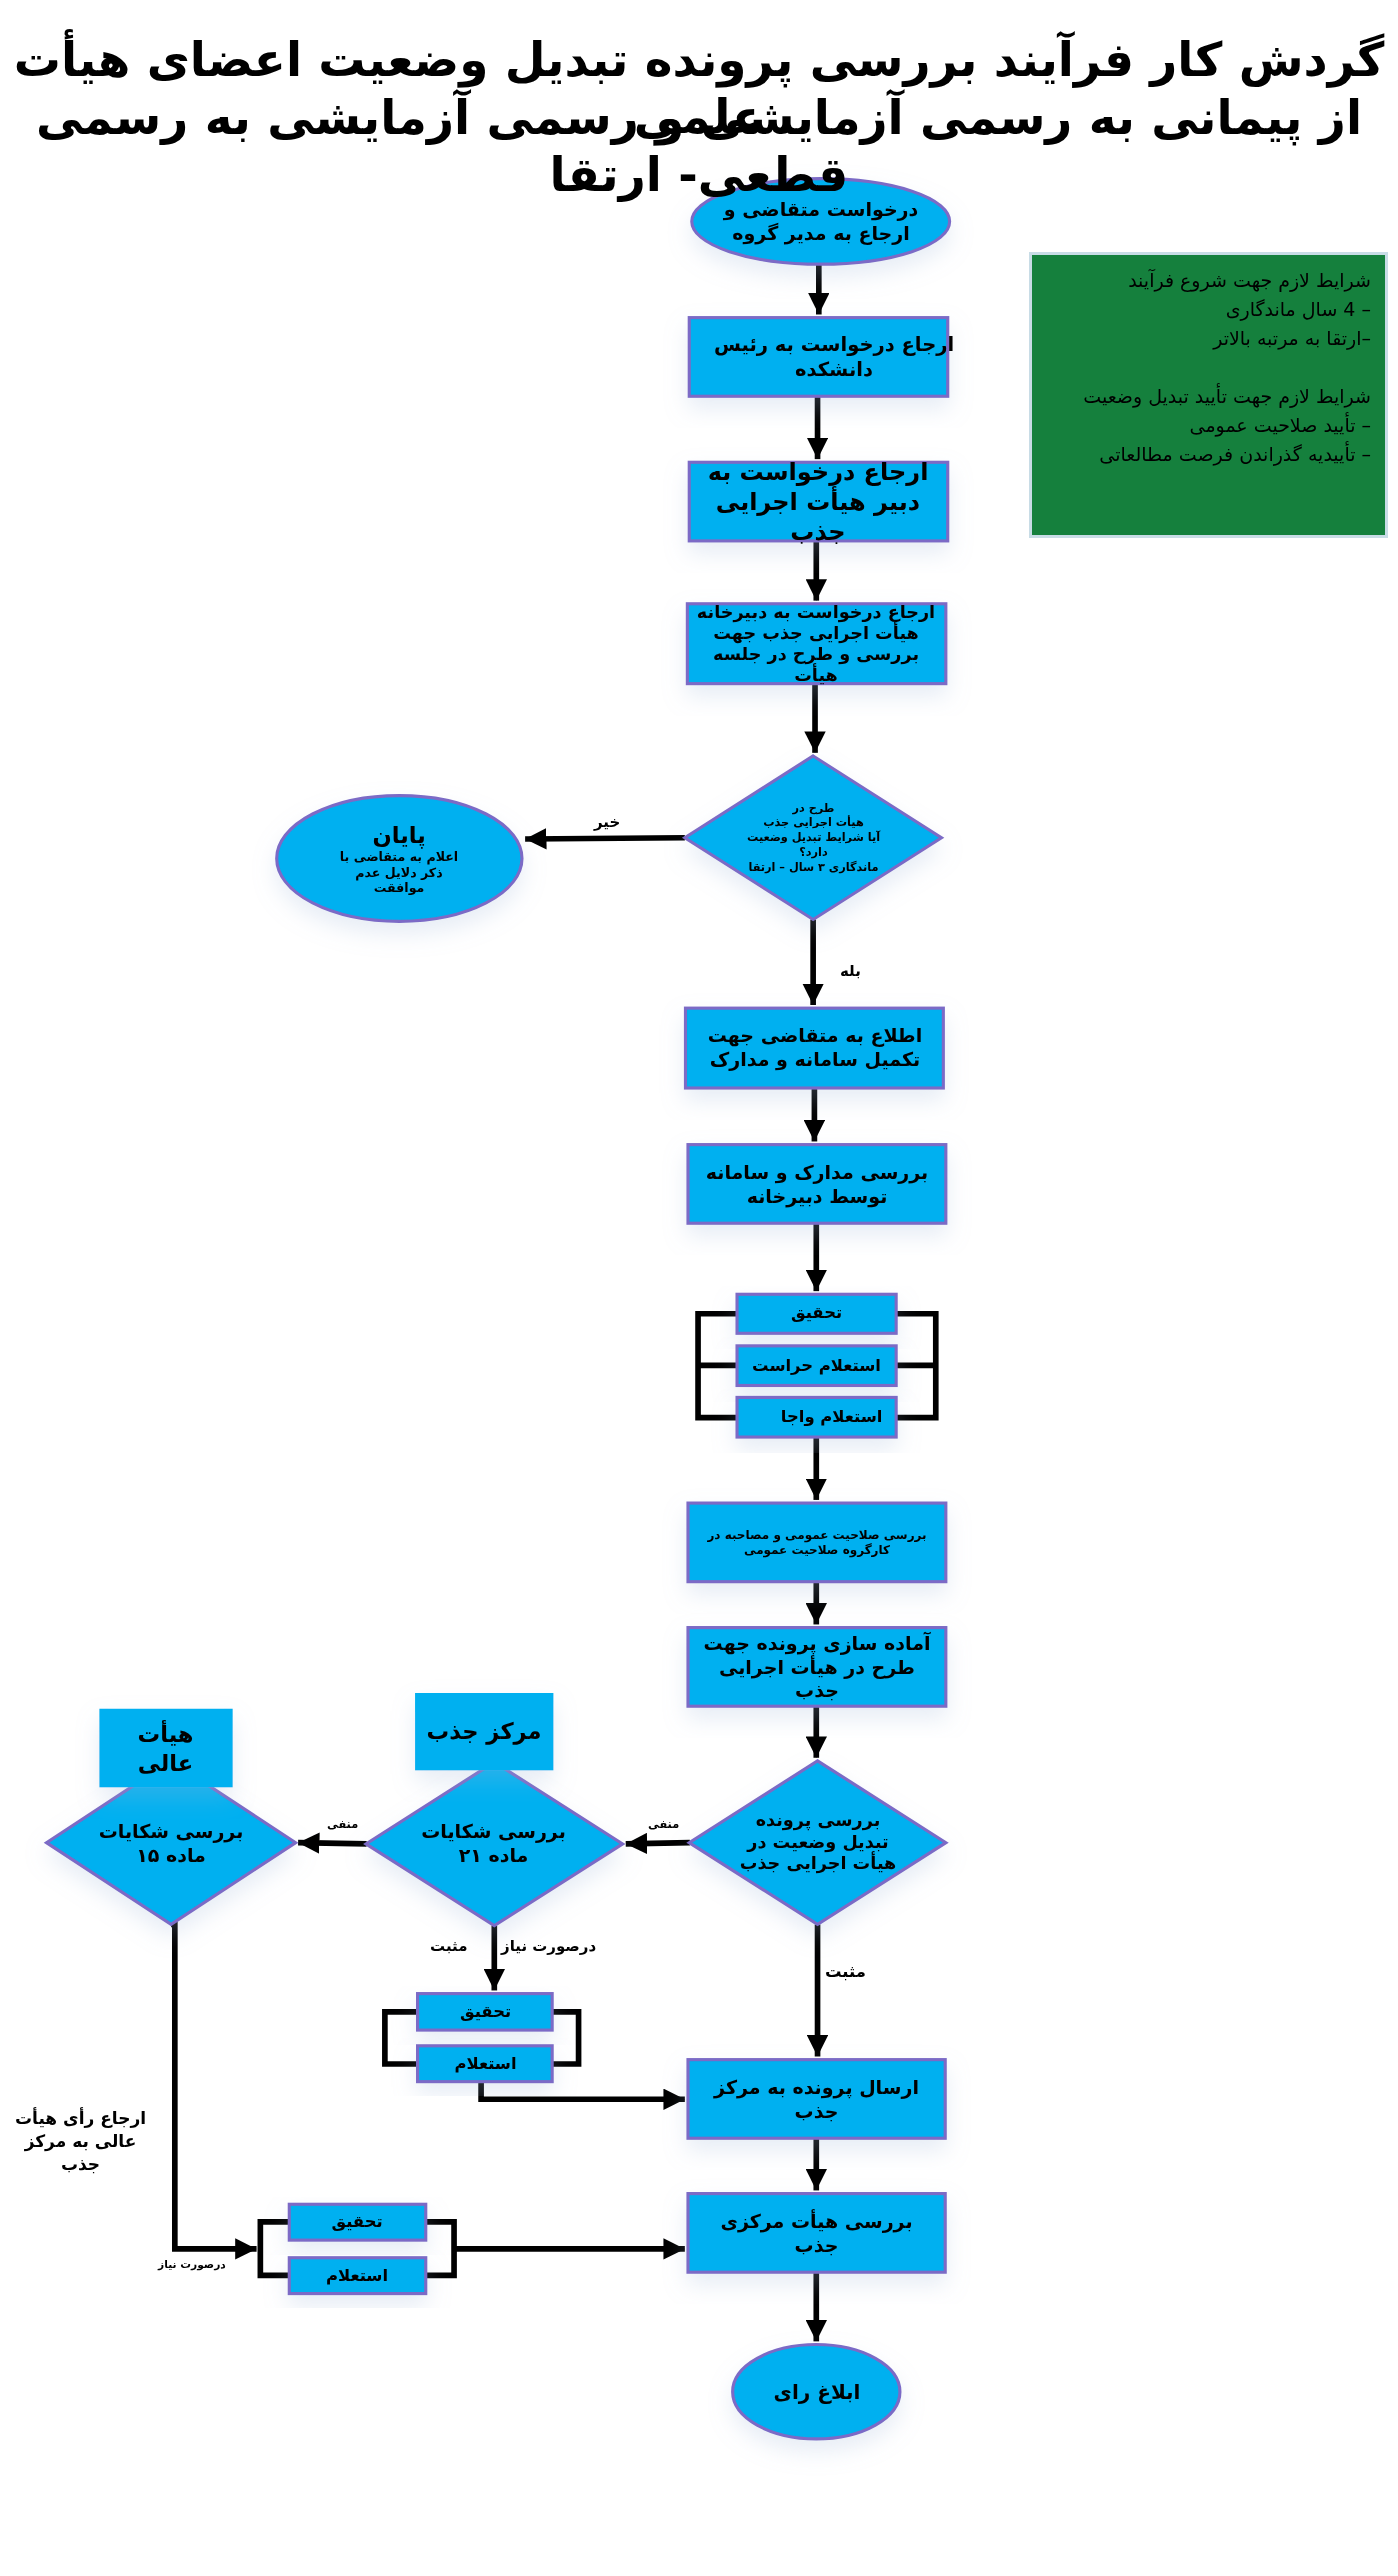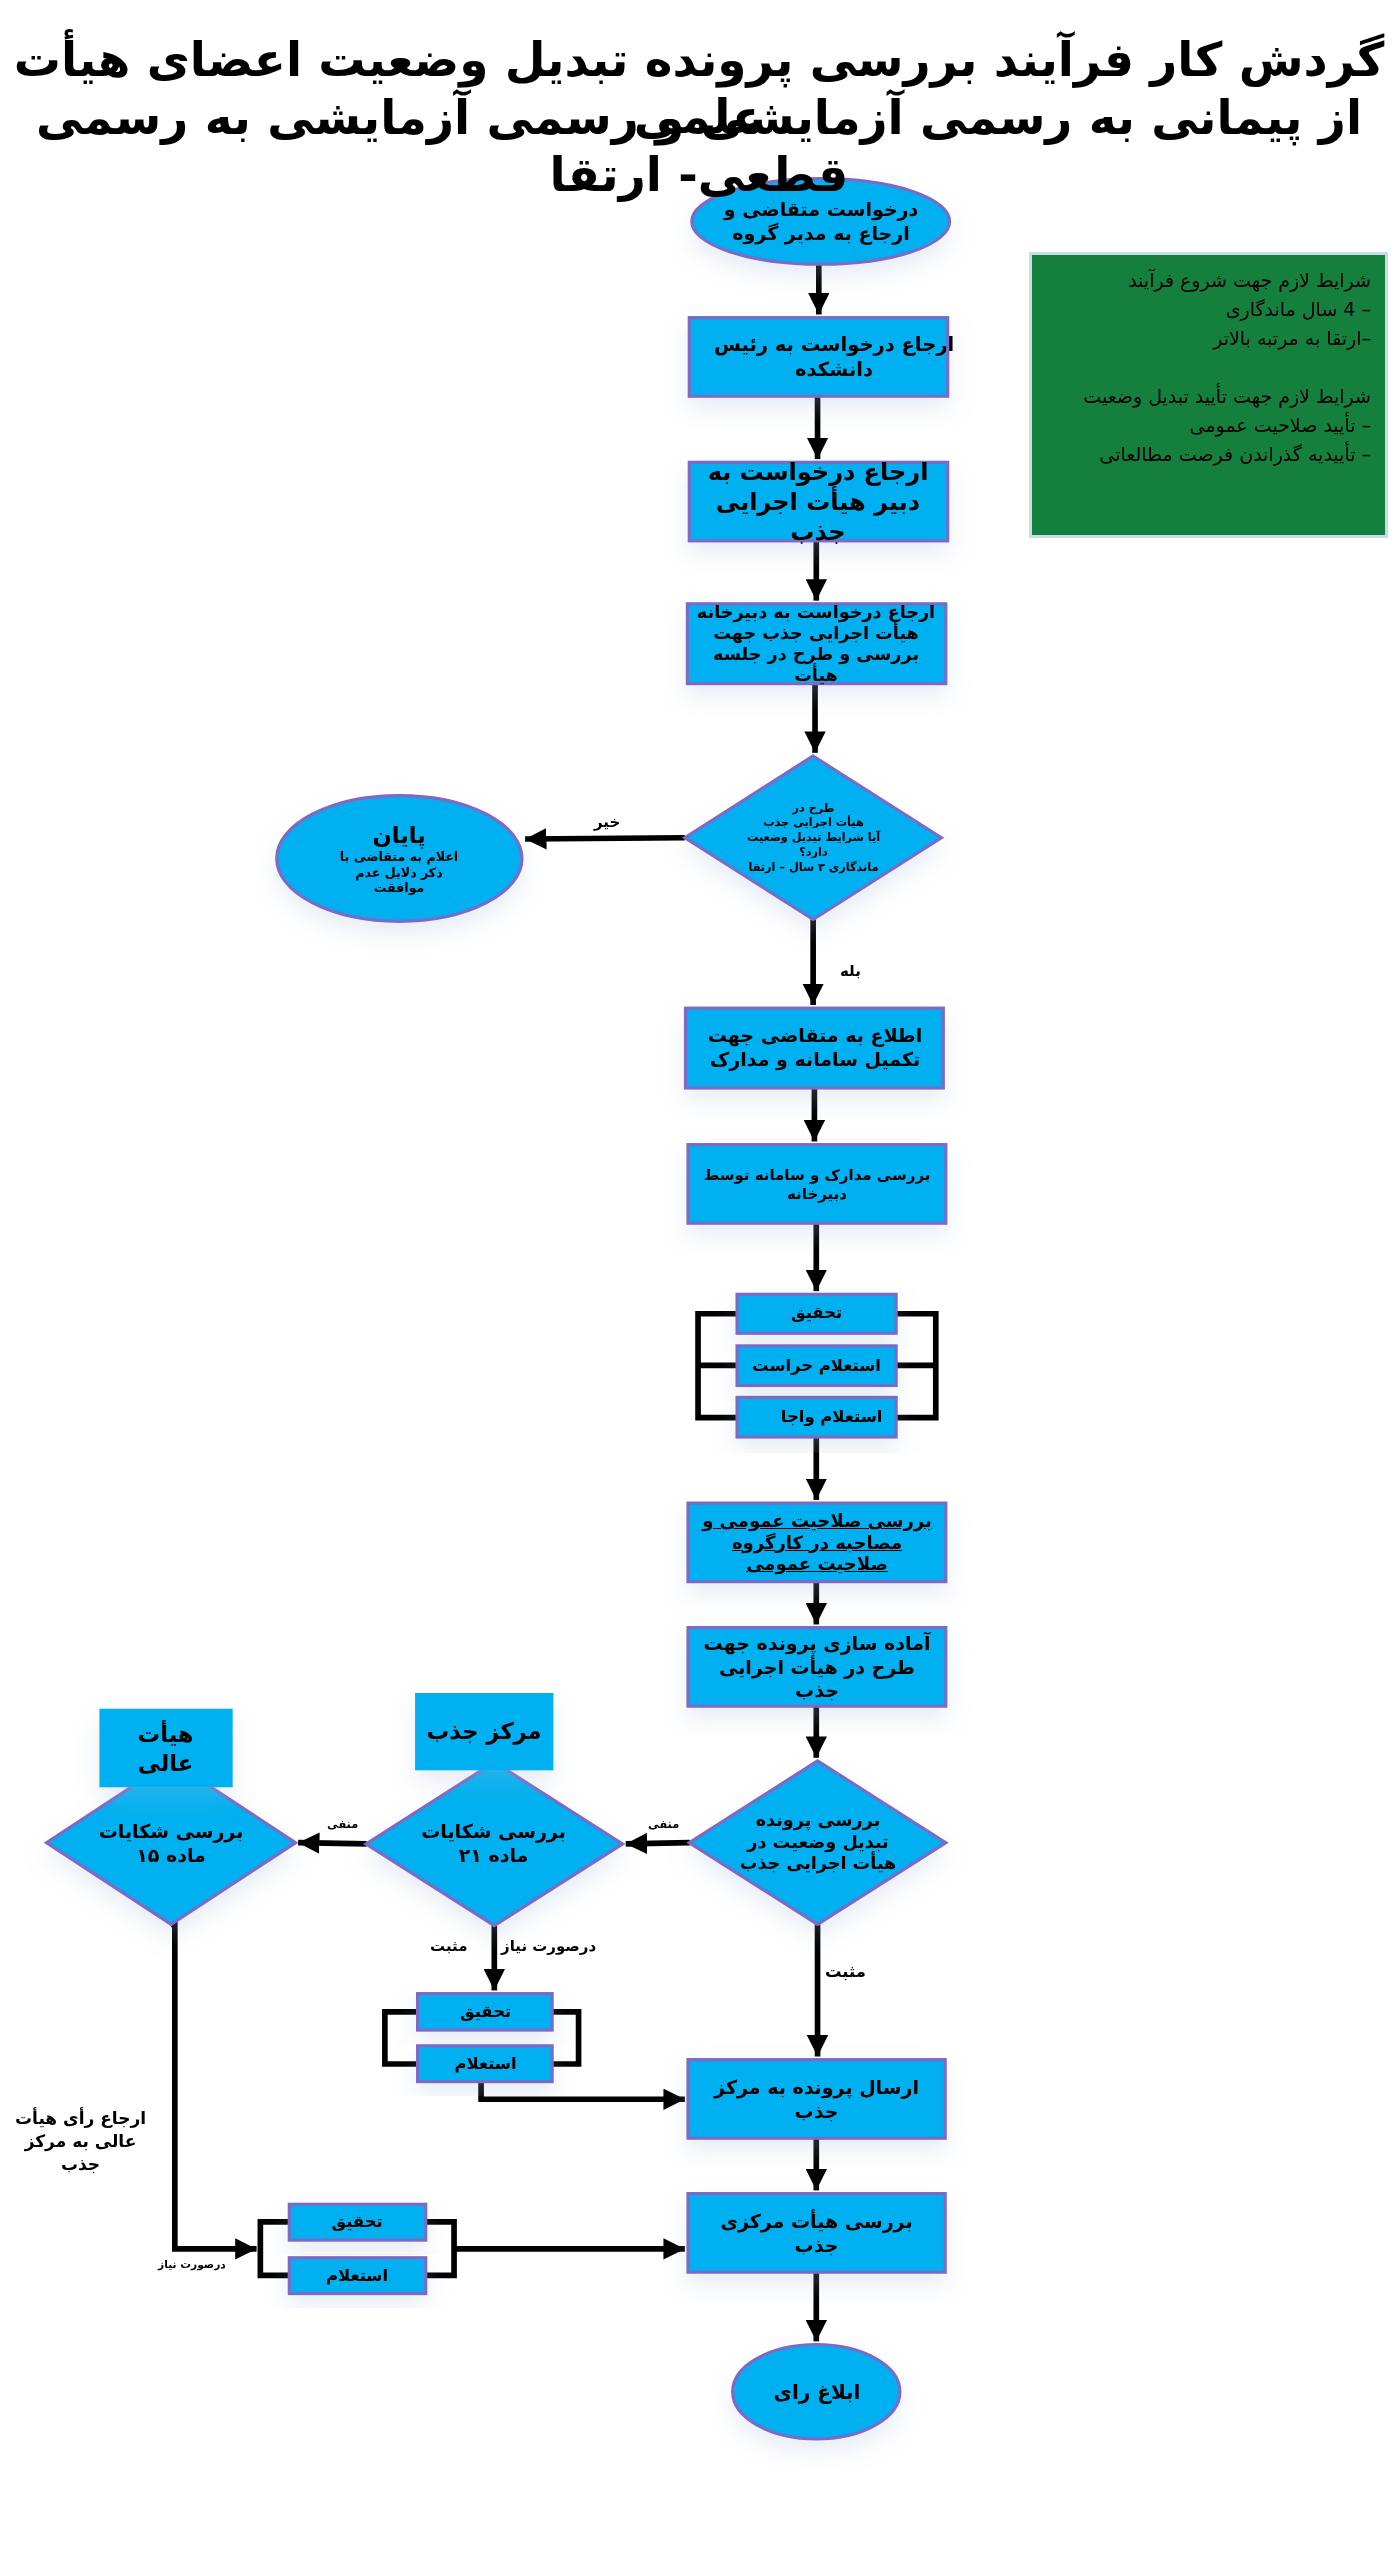--- a/index.html
+++ b/index.html
@@ -101,27 +101,27 @@
 <div class="node-text" style="left:687px;top:604px;width:258px;height:80px;font-size:17.6px;line-height:1.2;">ارجاع درخواست به دبیرخانه هیأت اجرایی جذب جهت بررسی و طرح در جلسه هیأت</div>
 <div class="node-text" style="left:736px;top:799px;width:155px;height:79px;font-size:11.3px;white-space:pre-line;line-height:1.3;padding:0;">طرح در
 هیأت اجرایی جذب
 آیا شرایط تبدیل وضعیت دارد؟
 ماندگاری ۳ سال – ارتقا</div>
 <div class="node-text" style="left:289px;top:802px;width:220px;height:113px;flex-direction:column;">
   <div style="font-size:22.6px;">پایان</div>
   <div style="font-size:12.6px;max-width:138px;">اعلام به متقاضی با ذکر دلایل عدم موافقت</div>
 </div>
 <div class="node-text" style="left:686px;top:1008px;width:258px;height:80px;font-size:19px;">اطلاع به متقاضی جهت تکمیل سامانه و مدارک</div>
-<div class="node-text" style="left:688px;top:1145px;width:258px;height:79px;font-size:15px;">بررسی مدارک و سامانه توسط دبیرخانه</div>
+<div class="node-text" style="left:688px;top:1145px;width:258px;height:79px;font-size:19px;">بررسی مدارک و سامانه توسط دبیرخانه</div>
 
 <div class="node-text" style="left:737px;top:1294px;width:159px;height:39px;font-size:16.4px;">تحقیق</div>
 <div class="node-text" style="left:737px;top:1346px;width:159px;height:40px;font-size:16.4px;">استعلام حراست</div>
 <div class="node-text" style="left:737px;top:1397px;width:159px;height:40px;font-size:16.4px;padding-left:39px;">استعلام واجا</div>
 
-<div class="node-text" style="left:688px;top:1503px;width:258px;height:79px;font-size:18px;line-height:1.2;text-decoration:underline;">بررسی صلاحیت عمومی و مصاحبه در کارگروه صلاحیت عمومی</div>
+<div class="node-text" style="left:688px;top:1503px;width:258px;height:79px;font-size:12px;line-height:1.2;">بررسی صلاحیت عمومی و مصاحبه در کارگروه صلاحیت عمومی</div>
 <div class="node-text" style="left:688px;top:1628px;width:258px;height:79px;font-size:19px;">آماده سازی پرونده جهت طرح در هیأت اجرایی جذب</div>
 
 <div class="node-text" style="left:733px;top:1805px;width:170px;height:75px;font-size:17.6px;white-space:pre-line;line-height:1.25;padding:0;">بررسی پرونده
 تبدیل وضعیت در
 هیأت اجرایی جذب</div>
 
 <div class="node-text" style="left:415px;top:1693px;width:138px;height:77px;font-size:22.6px;">مرکز جذب</div>
 <div class="node-text" style="left:415px;top:1811px;width:157px;height:66px;font-size:19px;white-space:pre-line;padding:0;">بررسی شکایات
 ماده ۲۱</div>
 

